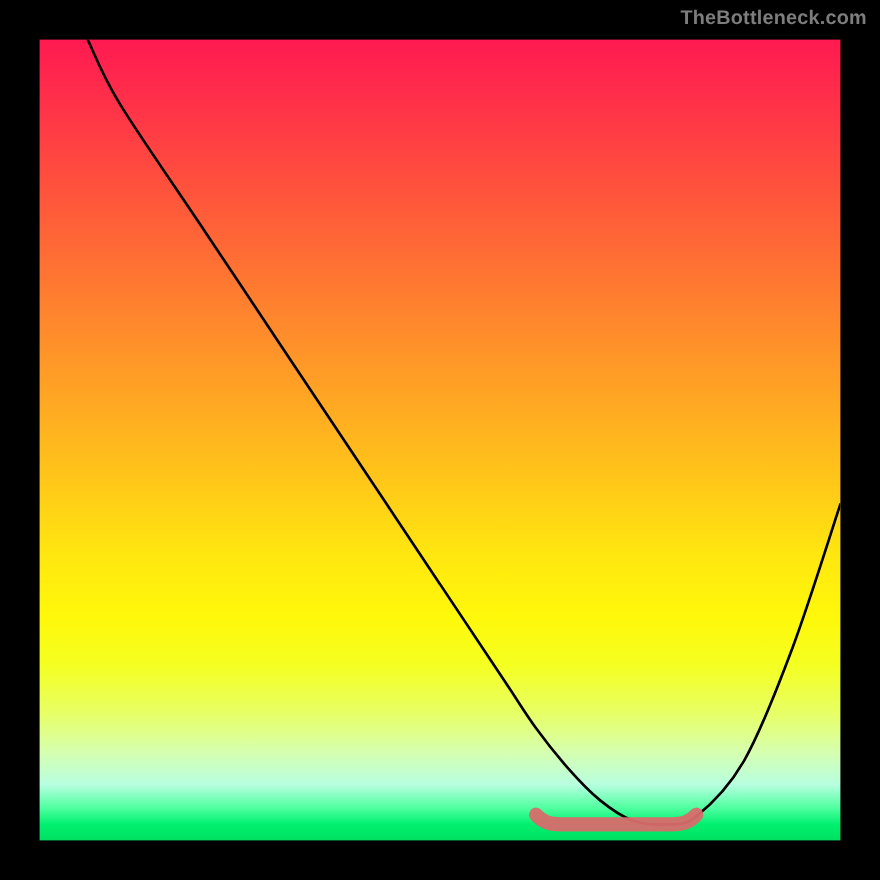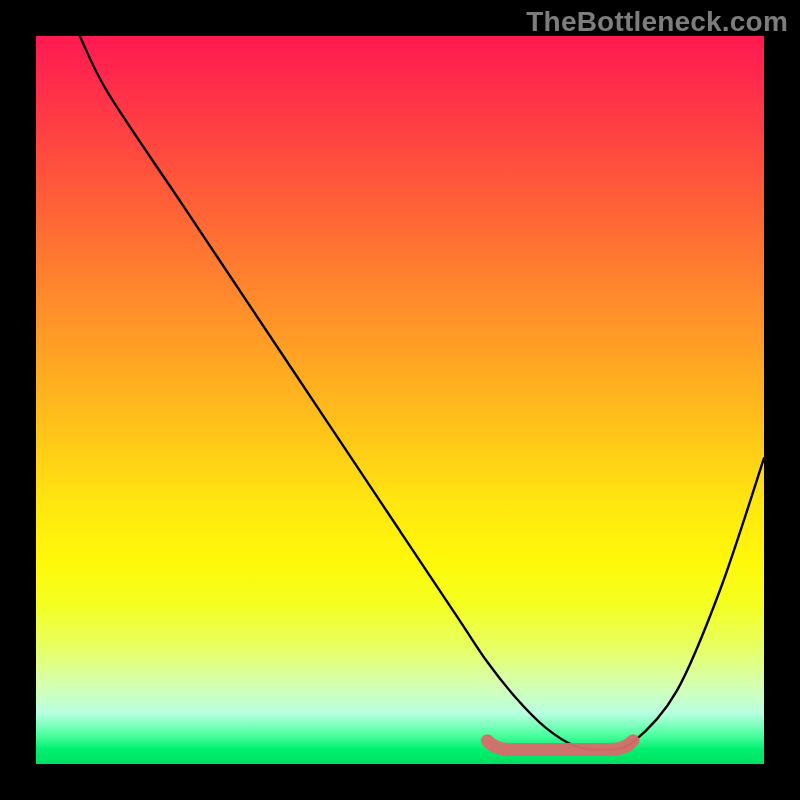--- a/index.html
+++ b/index.html
@@ -8,21 +8,21 @@
     position: relative;
     width: 800px;
     height: 800px;
     background: #000;
   }
   .watermark {
     position: absolute;
     top: 6px;
     right: 12px;
     font-family: Arial, Helvetica, sans-serif;
-    font-size: 28px;
+    font-size: 18px;
     font-weight: 600;
     color: #7d7d7d;
     letter-spacing: 0.2px;
   }
   .plot {
     position: absolute;
     left: 36px;
     top: 36px;
     width: 728px;
     height: 728px;

